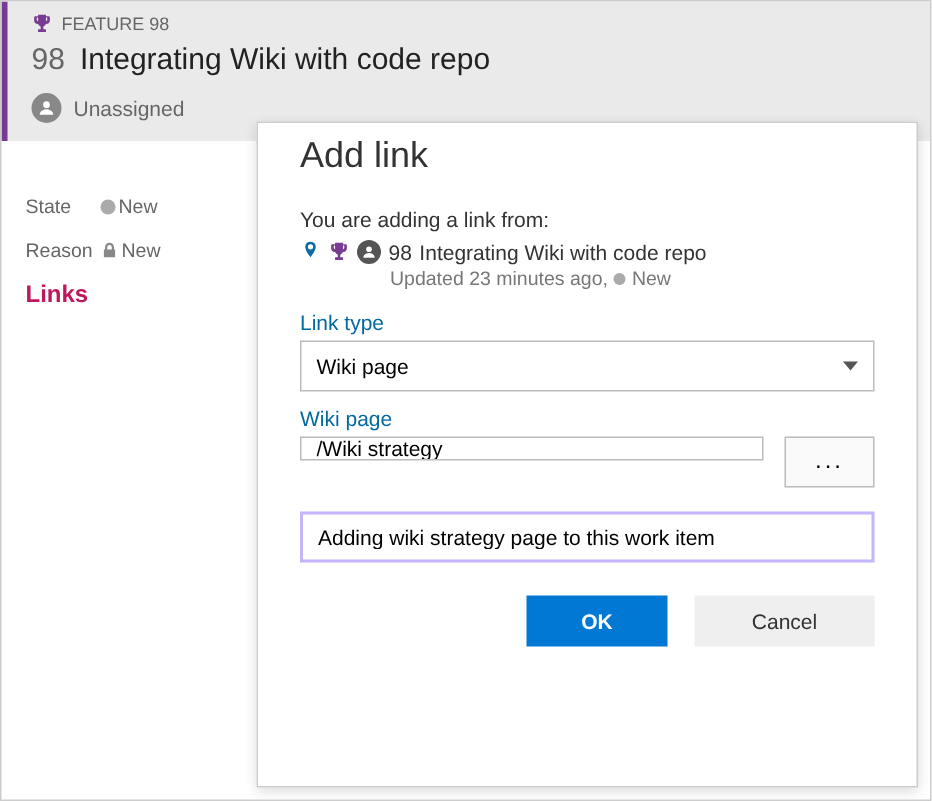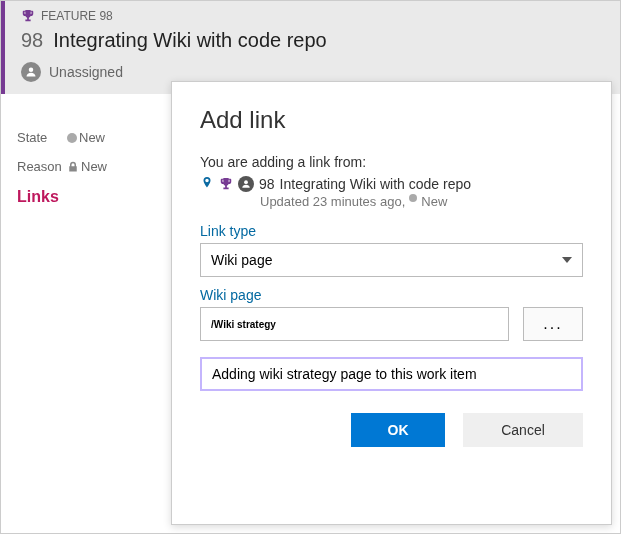--- a/index.html
+++ b/index.html
@@ -14,33 +14,33 @@
     .assign-row { display: flex; align-items: center; gap: 8px; margin-top: 10px; color: #666; font-size: 14px; }
     .person-circle { width: 20px; height: 20px; border-radius: 50%; background: #888; display: flex; align-items: center; justify-content: center; }
 
     .left-panel { position: absolute; left: 0; top: 115px; width: 170px; padding: 14px 16px; }
     .field-row { display: flex; align-items: center; gap: 2px; margin-bottom: 14px; font-size: 13px; color: #666; }
     .field-label { width: 48px; }
     .dot-gray { width: 10px; height: 10px; border-radius: 50%; background: #aaa; display: inline-block; }
     .lock-svg { width: 12px; height: 12px; fill: #888; }
     .links-heading { font-size: 16px; color: #be185d; margin-top: 8px; font-weight: 600; }
 
-    .dialog { position: absolute; left: 170px; top: 80px; right: 8px; bottom: 8px; background: #fff; border: 1px solid #ccc; box-shadow: 0 2px 8px rgba(0,0,0,0.15); padding: 24px 28px; }
+    .dialog { position: absolute; left: 170px; top: 80px; right: 8px; bottom: 8px; background: #fff; border: 1px solid #ccc; box-shadow: 0 2px 8px rgba(0,0,0,0.15); padding: 8px 28px; }
     .dialog h1 { font-size: 24px; font-weight: 400; color: #333; margin-bottom: 20px; }
     .intro-line { font-size: 14px; color: #333; margin-bottom: 6px; }
     .item-row { display: flex; align-items: center; gap: 5px; font-size: 14px; color: #333; flex-wrap: wrap; }
-    .sub-row { font-size: 13px; color: #777; margin-left: 60px; margin-top: 2px; margin-bottom: 14px; display: flex; gap: 4px; }
+    .sub-row { font-size: 13px; color: #777; margin-left: 60px; margin-top: 2px; margin-bottom: 14px; display: flex; align-items: center; gap: 4px; }
     .small-dot { width: 8px; height: 8px; border-radius: 50%; background: #aaa; display: inline-block; }
 
     .form-label { font-size: 14px; color: #0369a1; margin-top: 10px; margin-bottom: 4px; display: block; }
     .select-box { width: 100%; height: 34px; border: 1px solid #bbb; padding: 0 10px; font-size: 14px; display: flex; align-items: center; justify-content: space-between; background: #fff; cursor: pointer; }
     .chevron { width: 0; height: 0; border-left: 5px solid transparent; border-right: 5px solid transparent; border-top: 6px solid #555; }
 
     .wiki-row { display: flex; gap: 14px; }
-    .text-input { flex: 1; height: 34px; border: 1px solid #bbb; padding: 0 10px; font-size: 10px; font-weight: bold; }
+    .text-input { flex: 1; height: 16px; border: 1px solid #bbb; padding: 0 10px; font-size: 14px; }
     .browse-btn { width: 60px; height: 34px; border: 1px solid #bbb; background: #fafafa; font-size: 16px; letter-spacing: 2px; cursor: pointer; }
 
     .comment-input { width: 100%; height: 34px; border: 2px solid #c4b5fd; padding: 0 10px; font-size: 14px; outline: none; margin-top: 16px; }
 
     .button-row { display: flex; gap: 18px; justify-content: flex-end; margin-top: 22px; }
     .ok-btn { background: #0078d4; color: #fff; border: none; width: 94px; height: 34px; font-size: 14px; font-weight: 600; cursor: pointer; }
     .cancel-btn { background: #efefef; color: #333; border: none; width: 120px; height: 34px; font-size: 14px; cursor: pointer; }
 
     .pin-svg { fill: #0b6aa2; }
     .person-small { width: 16px; height: 16px; border-radius: 50%; background: #555; display: inline-flex; align-items: center; justify-content: center; }

